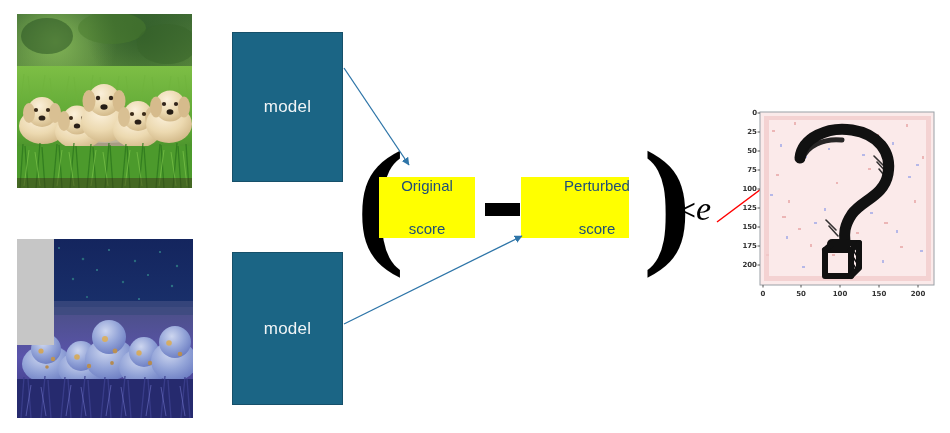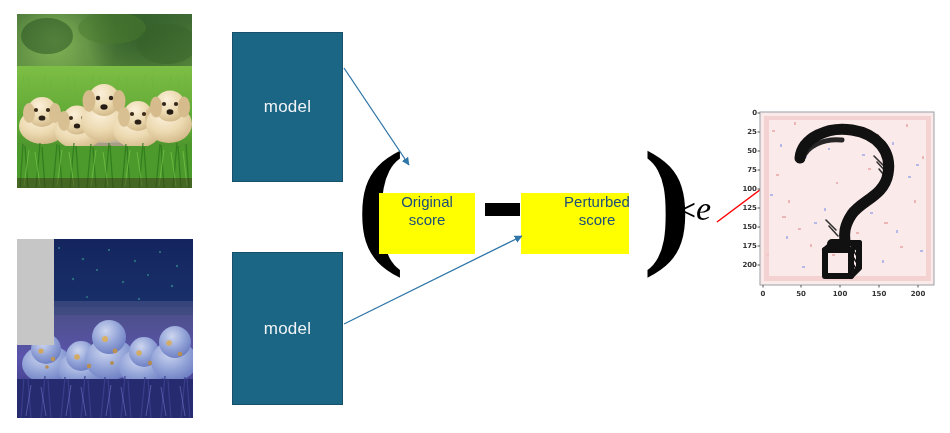--- a/index.html
+++ b/index.html
@@ -53,26 +53,25 @@
   #model-box-bottom { left: 232px; top: 252px; width: 111px; height: 153px; }
 
   
   .score-box {
     position: absolute;
     background: #FFFF00;
     box-sizing: border-box;
     display: flex;
     flex-direction: column;
     align-items: center;
-    justify-content: flex-start;
+    justify-content: space-between;
     color: #1F4E79;
     font-size: 15px;
     line-height: 1.22;
     text-align: center;
-    margin-top: 16px;
   }
   #original-score-box  { left: 379px; top: 177px; width: 96px; height: 61px; }
   #perturbed-score-box { left: 521px; top: 177px; width: 108px; height: 61px; padding-left: 44px; }
 
   
   #minus-sign {
     position: absolute;
     left: 485px; top: 203px;
     width: 35px; height: 13px;
     background: #000000;

